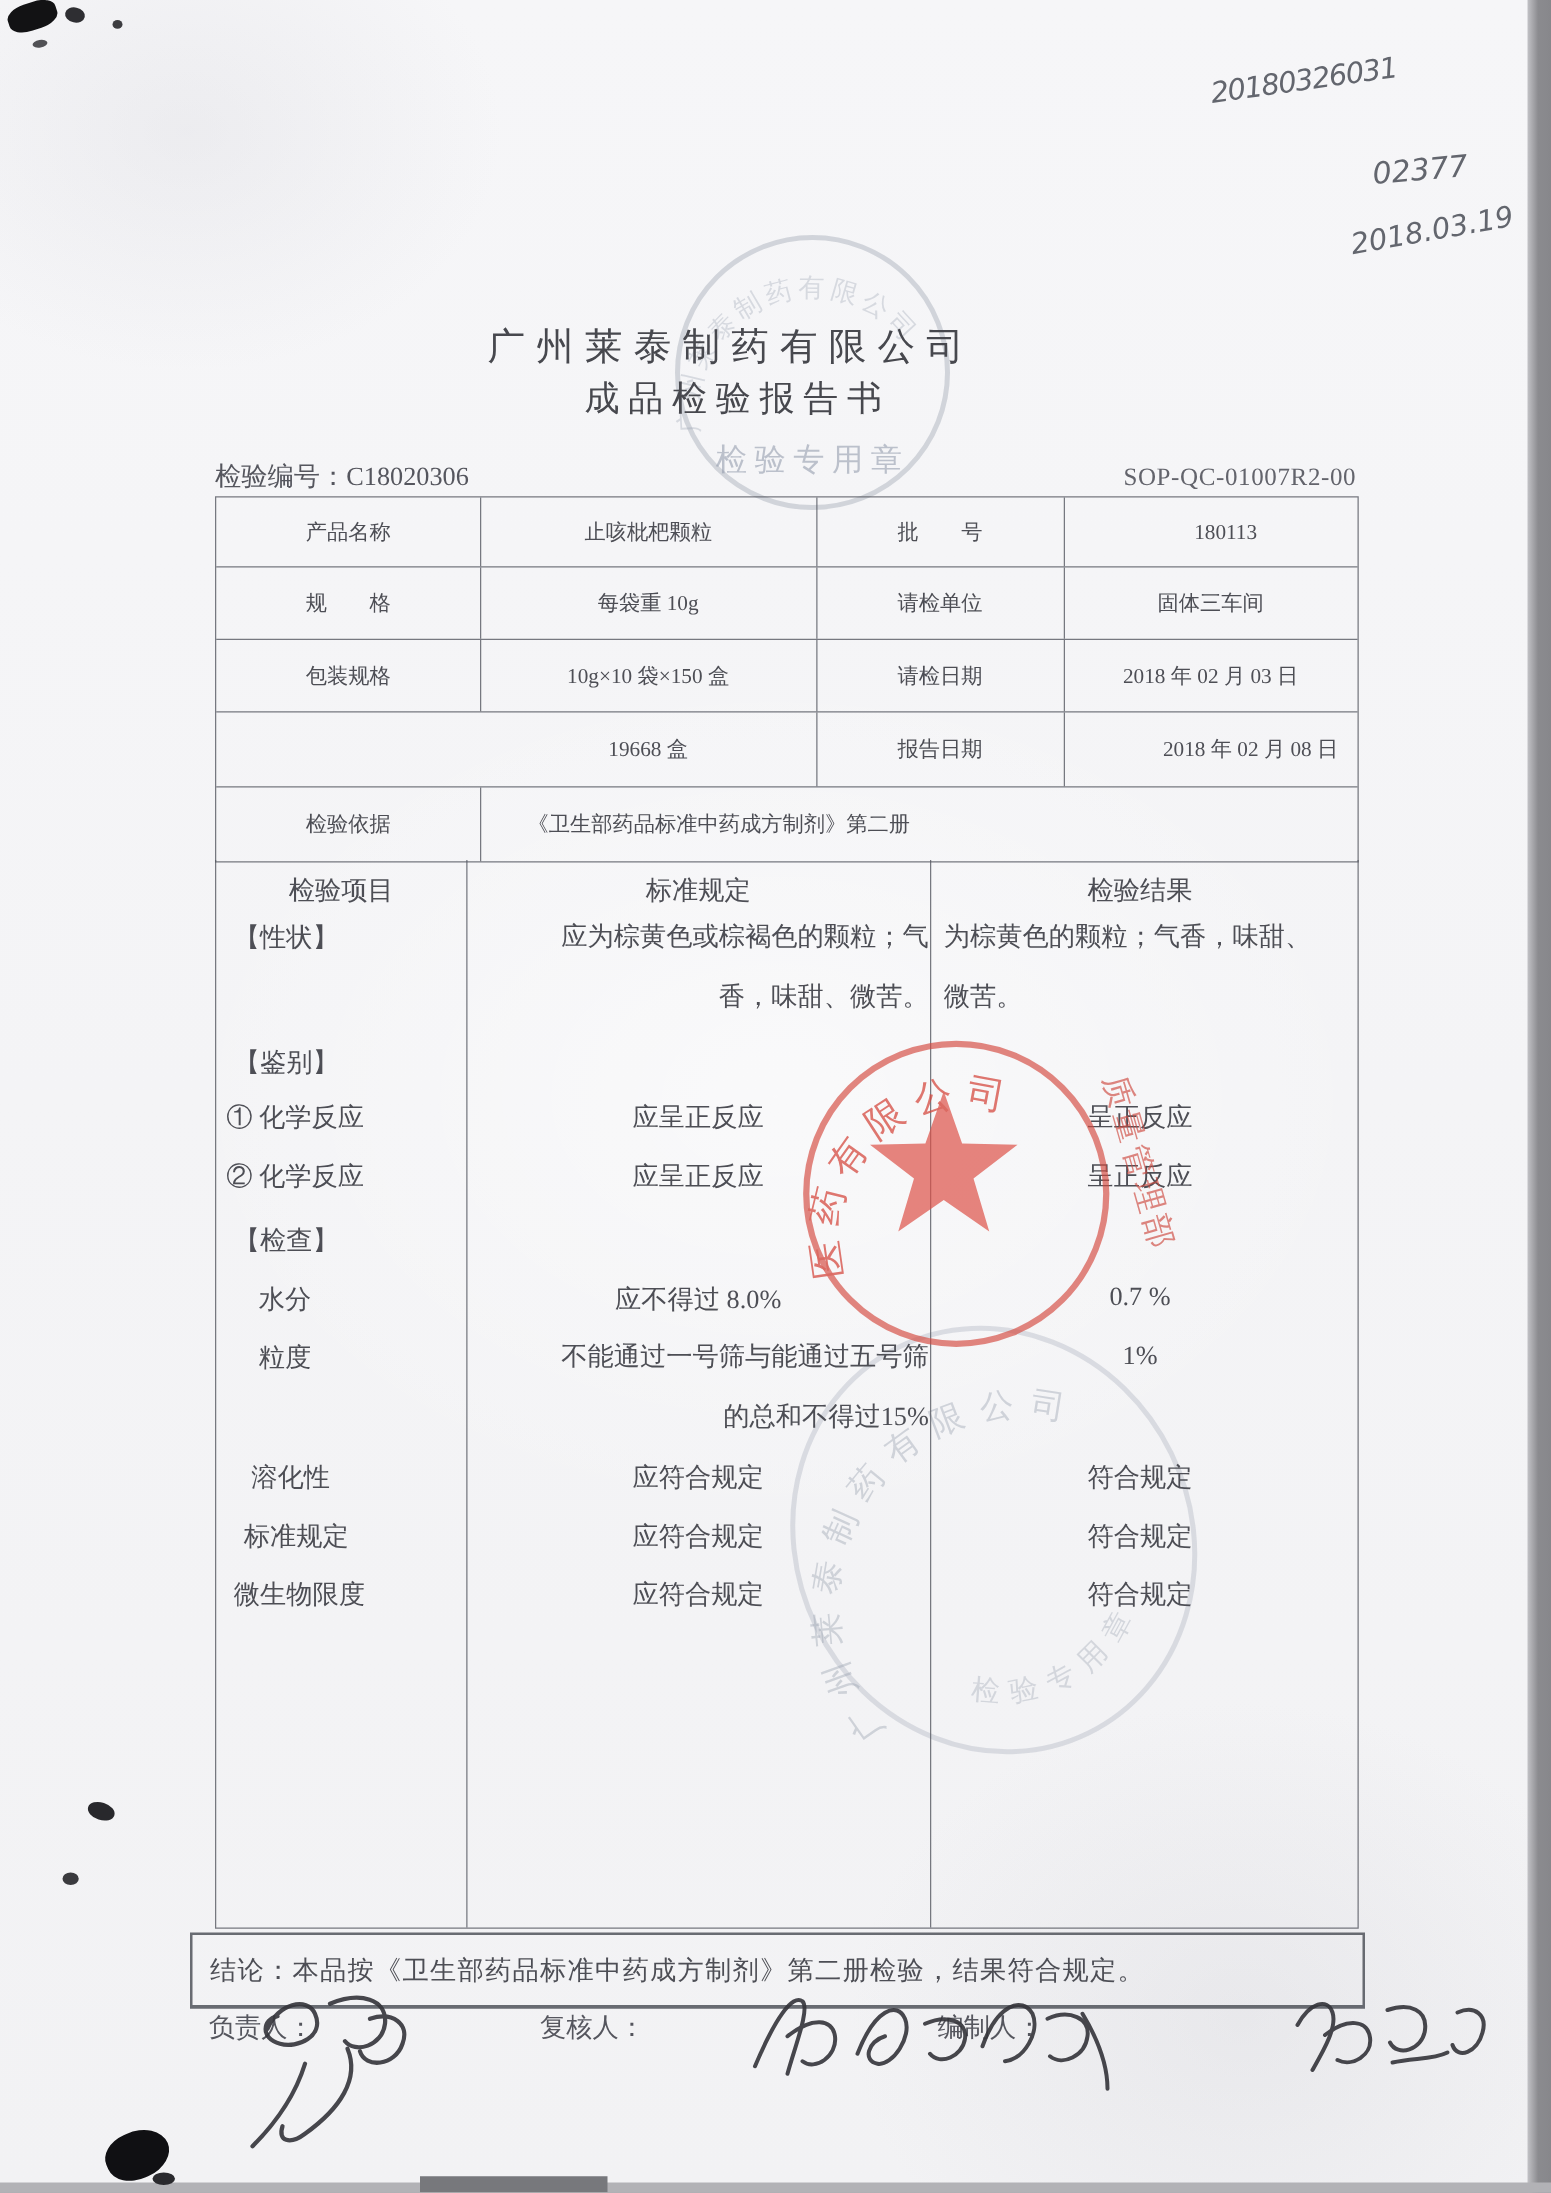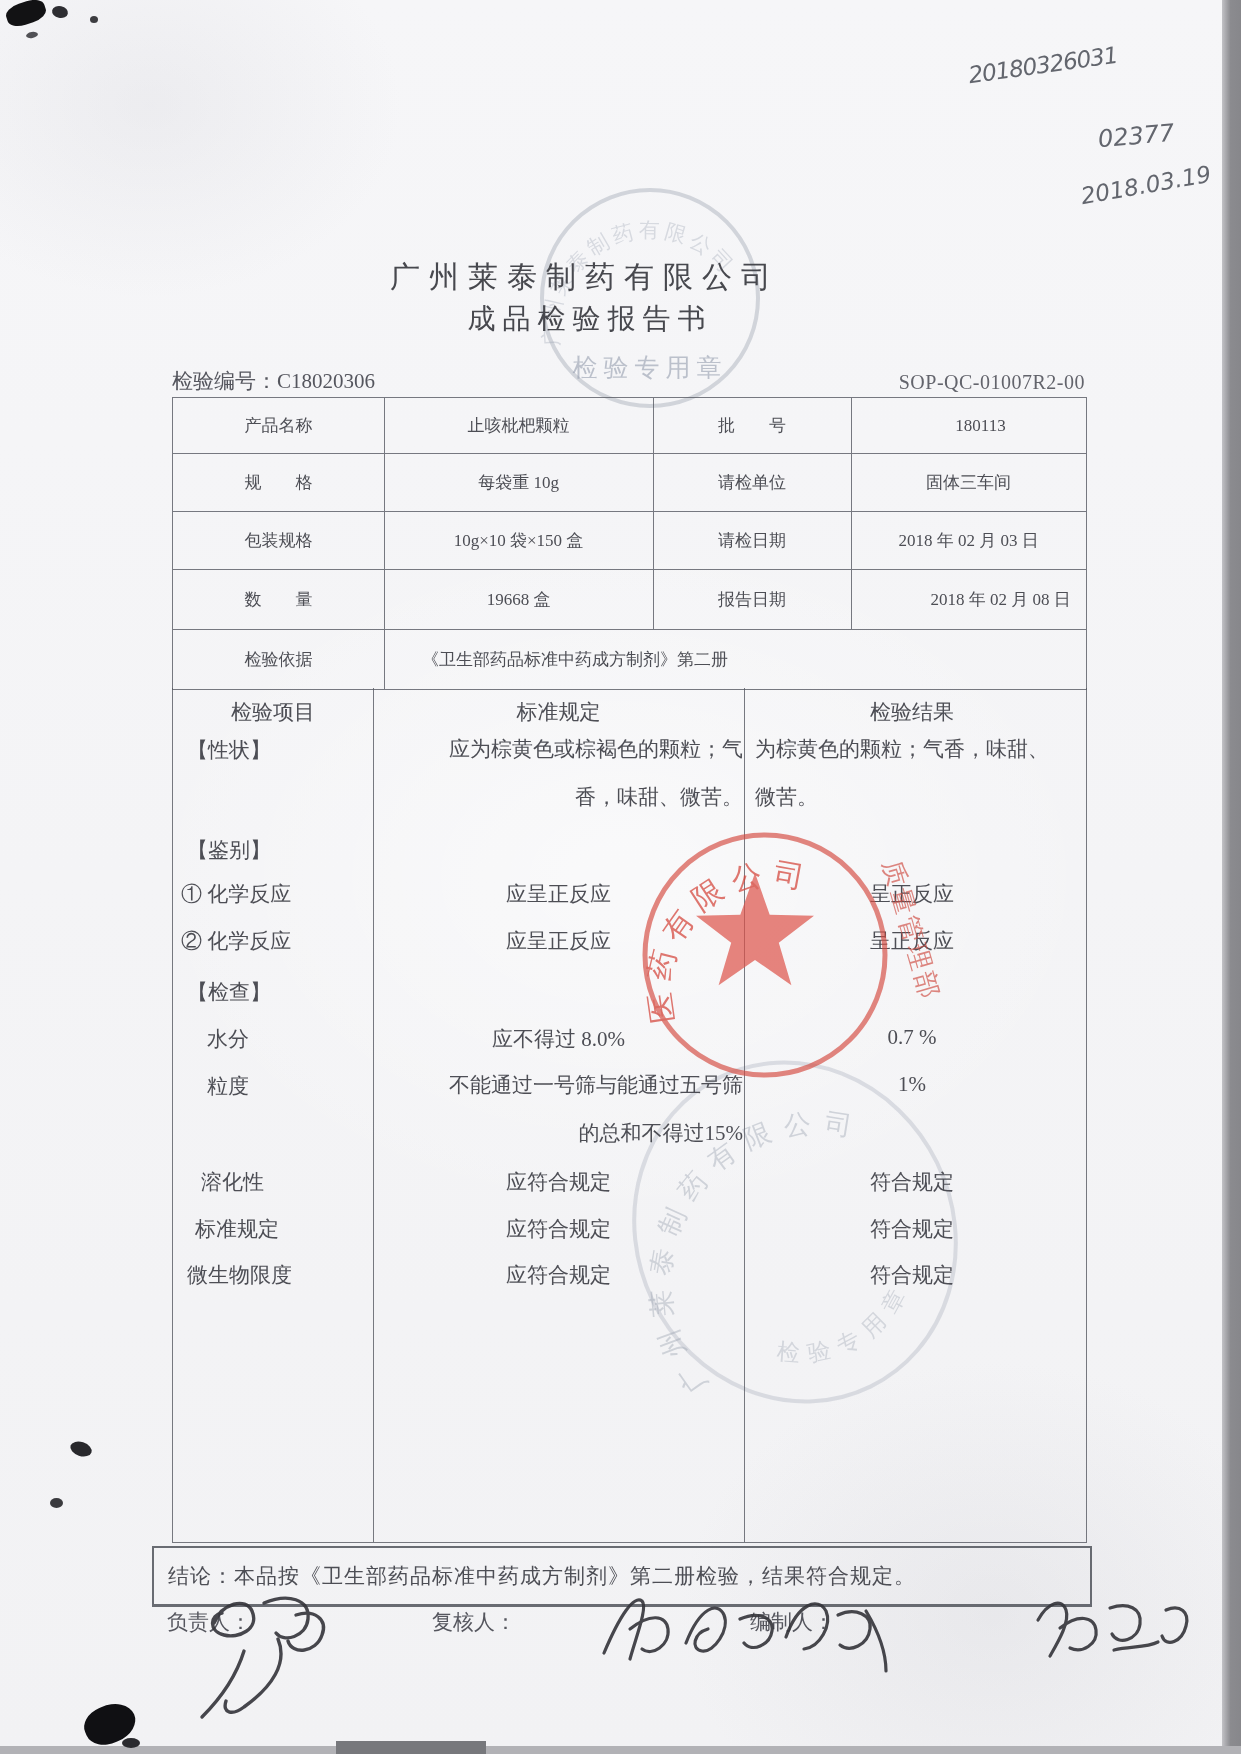--- a/index.html
+++ b/index.html
@@ -105,21 +105,20 @@
       <div class="icell vline" style="left:480px;width:198px;">请检单位</div>
       <div class="icell" style="left:678px;width:235px;">固体三车间</div>
     </div>
     <div class="irow" style="height:57px;">
       <div class="icell vline" style="left:0;width:211px;">包装规格</div>
       <div class="icell vline" style="left:211px;width:269px;">10g×10 袋×150 盒</div>
       <div class="icell vline" style="left:480px;width:198px;">请检日期</div>
       <div class="icell" style="left:678px;width:235px;">2018 年 02 月 03 日</div>
     </div>
     <div class="irow" style="height:59px;">
-      <div class="icell vline" style="left:0;width:211px;">数　　量</div>
       <div class="icell vline" style="left:211px;width:269px;">19668 盒</div>
       <div class="icell vline" style="left:480px;width:198px;">报告日期</div>
       <div class="icell" style="left:678px;width:235px;margin-left:32px;">2018 年 02 月 08 日</div>
     </div>
     <div class="irow" style="height:59px;">
       <div class="icell vline" style="left:0;width:211px;">检验依据</div>
       <div class="icell" style="left:211px;width:702px;justify-content:flex-start;padding-left:38px;box-sizing:border-box;">《卫生部药品标准中药成方制剂》第二册</div>
     </div>
   </div>
 

